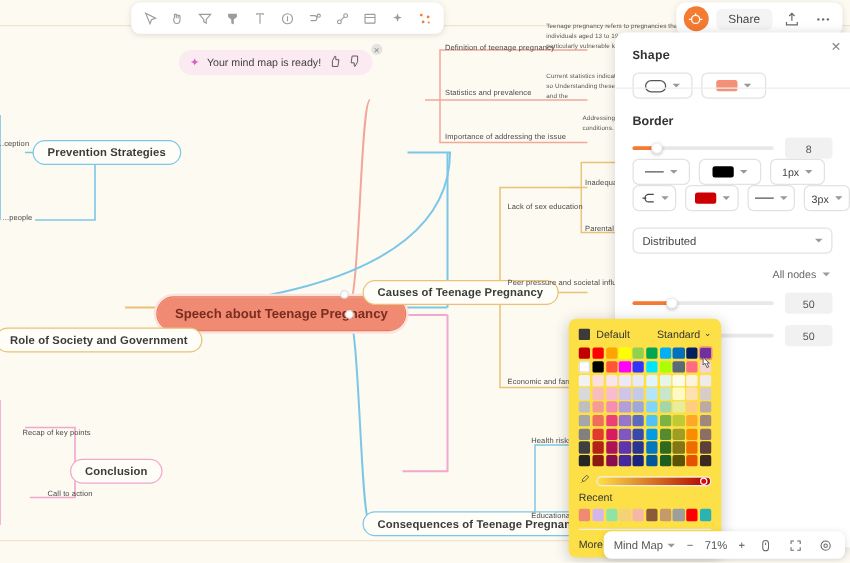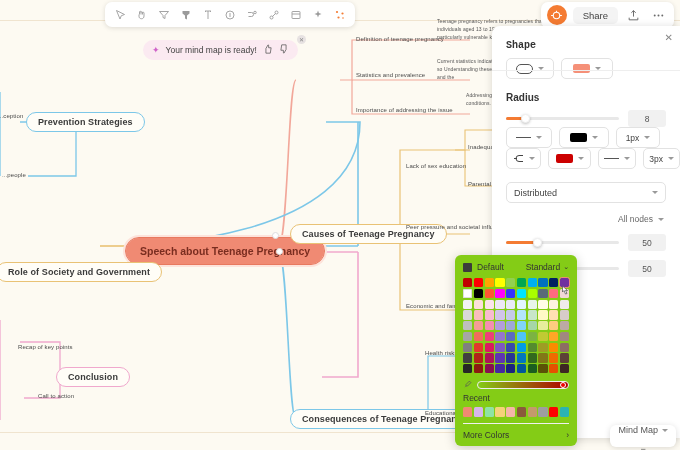--- a/index.html
+++ b/index.html
@@ -145,21 +145,21 @@
   .selectbox {
     margin-left:14px; height:21px; border:1px solid #e2e2e2; border-radius:5px;
     display:flex; align-items:center; justify-content:space-between;
     padding:0 7px; font-size:9px; color:#444;
   }
   .allnodes { display:flex; align-items:center; gap:5px; justify-content:flex-end; font-size:8.5px; color:#666; }
 
   
   #colorpop {
     position:absolute; left:455px; top:255px; width:122px;
-    background:#84cc16; border-radius:6px;
+    background:#fde047; border-radius:6px;
     box-shadow:0 2px 12px rgba(0,0,0,.2);
     padding:7px 8px 6px 8px;
   }
   .cp-head { display:flex; align-items:center; justify-content:space-between; margin-bottom:6px; }
   .cp-head .left { display:flex; align-items:center; gap:5px; font-size:8.5px; color:#333; }
   .cp-head .blk { width:9px;height:9px;background:#3b3b3b;border-radius:1px; }
   .cp-head .right { display:flex; align-items:center; gap:3px; font-size:8.5px; color:#333; }
   .grid { display:grid; grid-template-columns:repeat(10, 1fr); gap:1.4px; }
   .grid i { display:block; width:100%; aspect-ratio:1/1; border-radius:1.5px; }
   .grid i.sel { outline:1.3px solid #f08a73; outline-offset:.5px; }
@@ -172,21 +172,21 @@
   .recent i { display:block; width:100%; aspect-ratio:1/1; border-radius:1.5px; }
   .cp-more { display:flex; align-items:center; justify-content:space-between;
     font-size:8.5px; color:#333; border-top:1px solid #f0f0f0; margin-top:6px; padding-top:6px; }
 
   
   #bottombar {
     position:absolute; right:4px; bottom:3px; height:22px;
     background:#fff; border-radius:6px;
     box-shadow:0 1px 6px rgba(0,0,0,.14);
     display:flex; align-items:center; gap:9px; padding:0 8px;
-    font-size:9px; color:#555;flex-direction:column;
+    font-size:9px; color:#555;
   }
   #bottombar .mm { display:flex; align-items:center; gap:4px; }
   .bb-icon { width:15px;height:15px;display:flex;align-items:center;justify-content:center;color:#666; }
 
   .cursor { position:absolute; width:12px; height:16px; }
 </style>
 </head>
 <body>
 
 <div id="canvas">
@@ -442,21 +442,21 @@
     <div class="ctl" style="width:48px;">
       <span class="pill-shape"></span>
       <span class="caret"></span>
     </div>
     <div class="ctl" style="width:52px;">
       <span class="swatch" id="shape-fill" style="background: rgb(245, 144, 120);"></span>
       <span class="caret"></span>
     </div>
   </div>
 
-  <div style="margin-top:13px;" class="sec-title">Radius</div>
+  <div style="margin-top:13px;" class="sec-title">Border</div>
   <div class="slider-row">
     <div class="track">
       <div class="fill" id="radius-fill" style="width: 17%;"></div>
       <div class="knob" id="radius-knob" style="left: 17%;"></div>
     </div>
     <div class="numbox" style="margin-right:14px;">8</div>
   </div>
 
   <div class="row">
     <div class="ctl" style="width:46px;">

